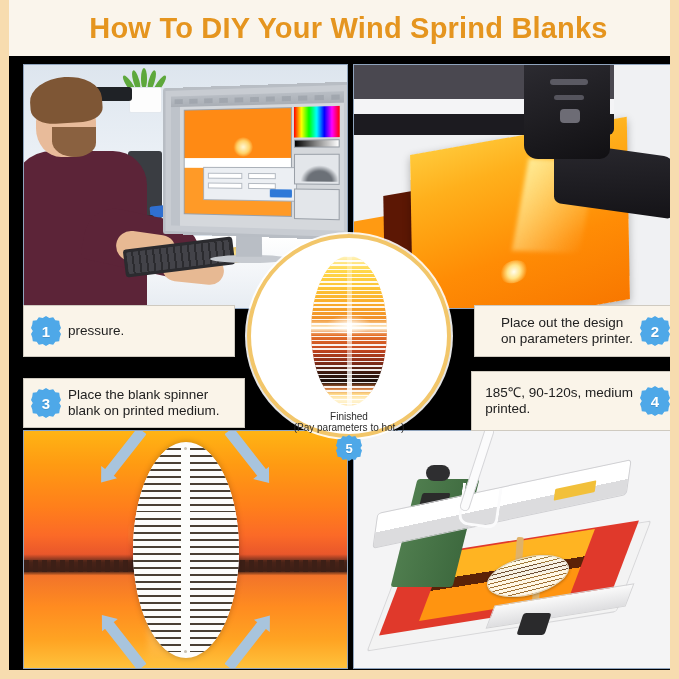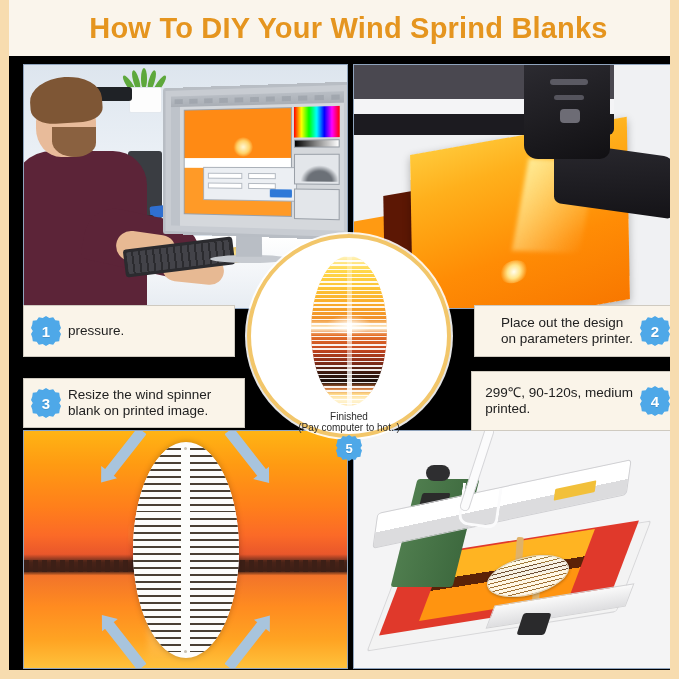--- a/index.html
+++ b/index.html
@@ -669,21 +669,21 @@
   </div>
 
   <div id="center-circle">
     <div id="finished-spinner">
       <div class="fs-slits"></div>
       <div class="fs-glow"></div>
       <div class="fs-spine"></div>
     </div>
     <div id="center-caption">
       <div class="cc-line">Finished</div>
-      <div class="cc-line">(Pay computer to hot. )</div>
+      <div class="cc-line">(Pay parameters to hot. )</div>
     </div>
     <div id="badge5-wrap">
       <div class="badge small">
         <div class="flower"></div>
         <div class="num">5</div>
       </div>
     </div>
   </div>
 
   <div class="caption" id="cap1">
@@ -706,28 +706,28 @@
       <div class="num">2</div>
     </div>
   </div>
 
   <div class="caption" id="cap3">
     <div class="badge">
       <div class="flower"></div>
       <div class="num">3</div>
     </div>
     <div class="ctext">
-      <div>Resize the wind spinner</div>
-      <div>blank on printed image.</div>
+      <div>Place the blank spinner</div>
+      <div>blank on printed medium.</div>
     </div>
   </div>
 
   <div class="caption" id="cap4">
     <div class="ctext">
-      <div>299℃, 90-120s, medium</div>
+      <div>185℃, 90-120s, medium</div>
       <div>printed.</div>
     </div>
     <div class="badge">
       <div class="flower"></div>
       <div class="num">4</div>
     </div>
   </div>
 
 </div>
 

